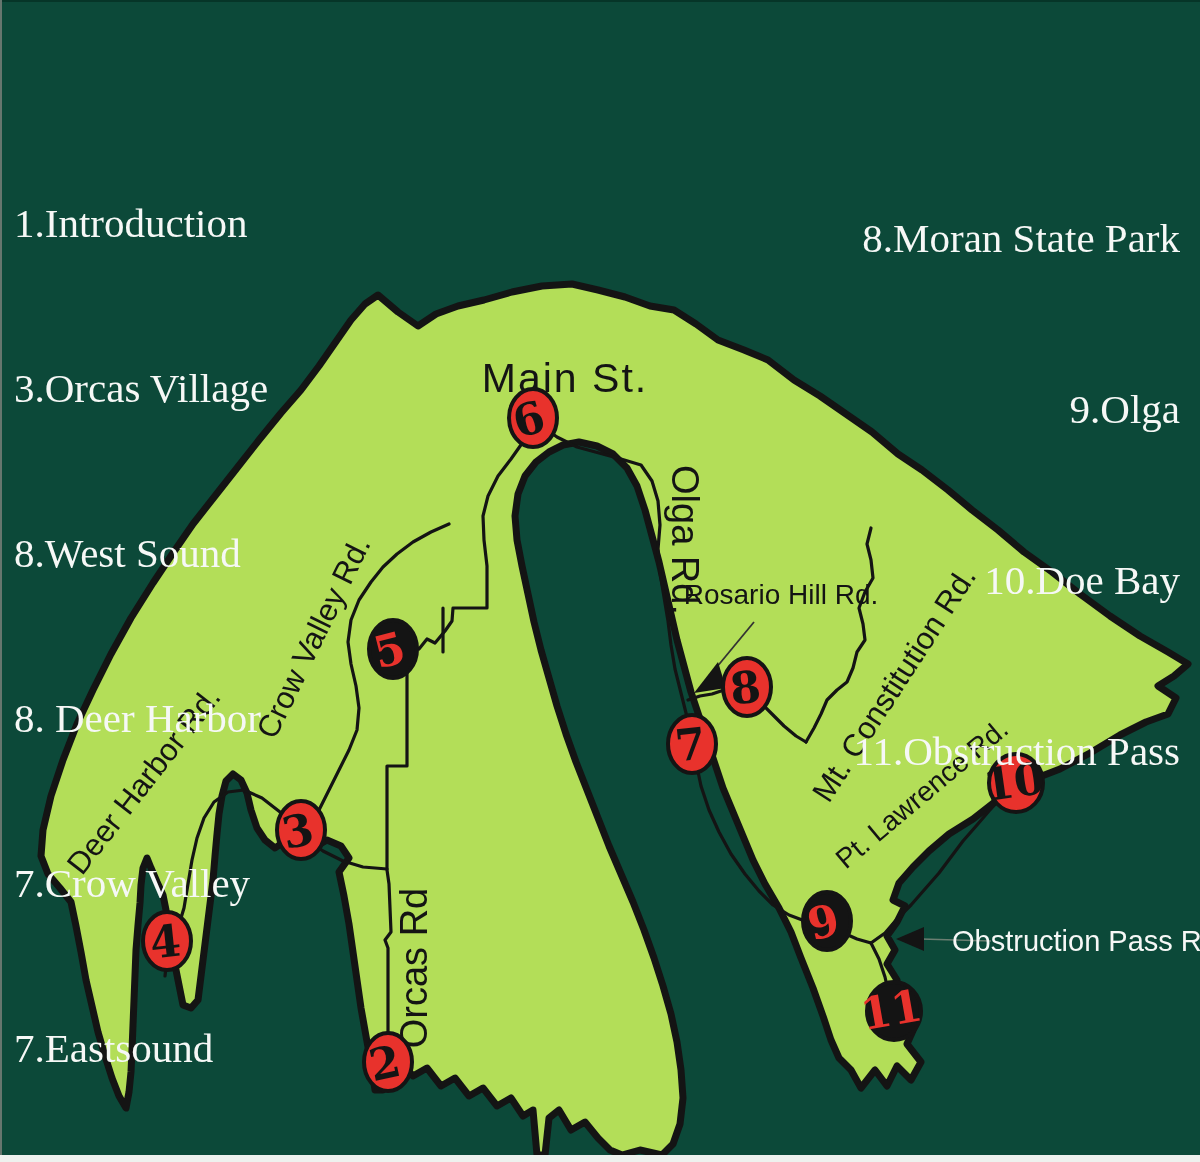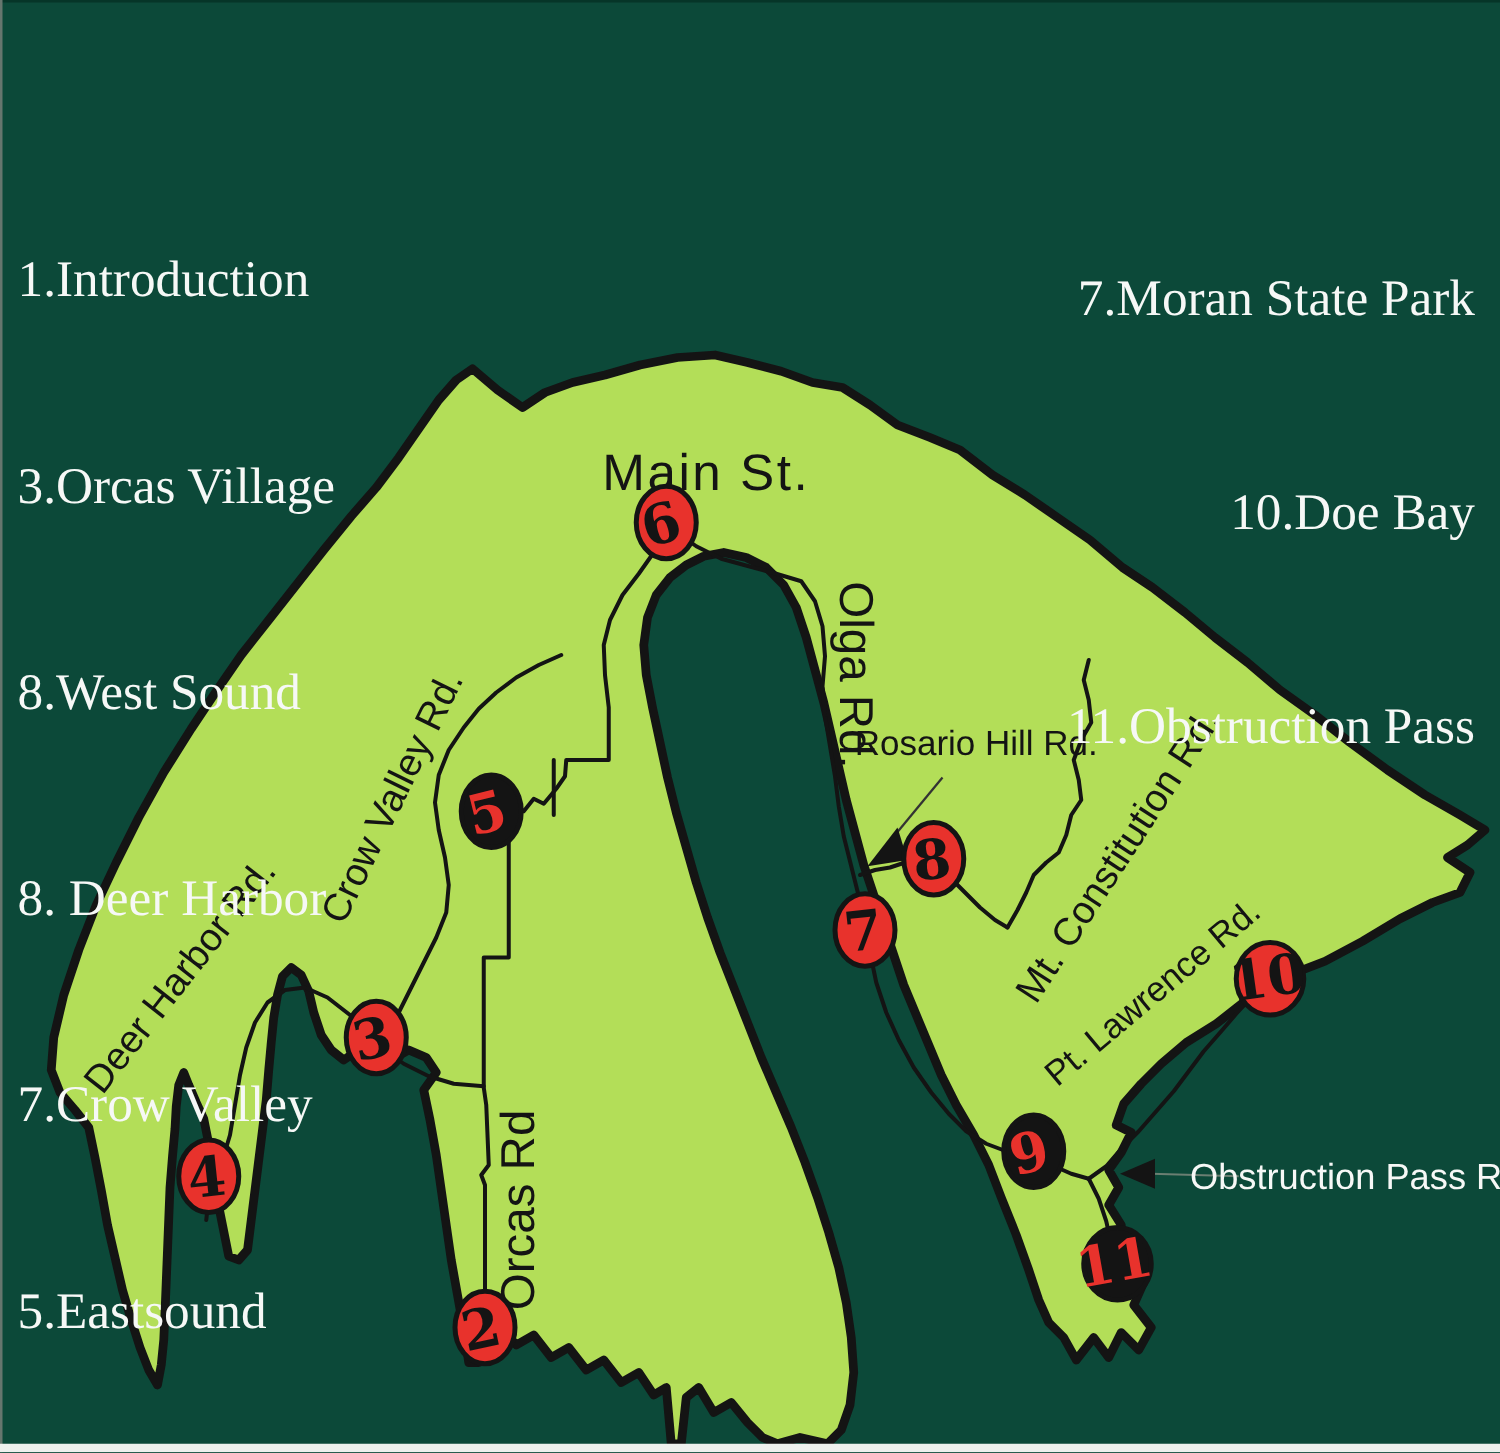--- a/index.html
+++ b/index.html
@@ -135,22 +135,23 @@
     <rect x="0" y="0" width="2" height="1162" fill="#66766e"></rect>
     <rect x="0" y="1155" width="1200" height="7" fill="#eef1ee"></rect>
   </svg>
 
   <div class="legend" id="legend-left">
     <div>1.Introduction</div>
     <div>3.Orcas Village</div>
     <div>8.West Sound</div>
     <div>8. Deer Harbor</div>
     <div>7.Crow Valley</div>
-    <div>5.Eastsound</div>
+    <div>7.Eastsound</div>
   </div>
 
   <div class="legend" id="legend-right">
-    <div>7.Moran State Park</div>
+    <div>8.Moran State Park</div>
+    <div>9.Olga</div>
     <div>10.Doe Bay</div>
     <div>11.Obstruction Pass</div>
   </div>
 
 </div>
 
 </body></html>

